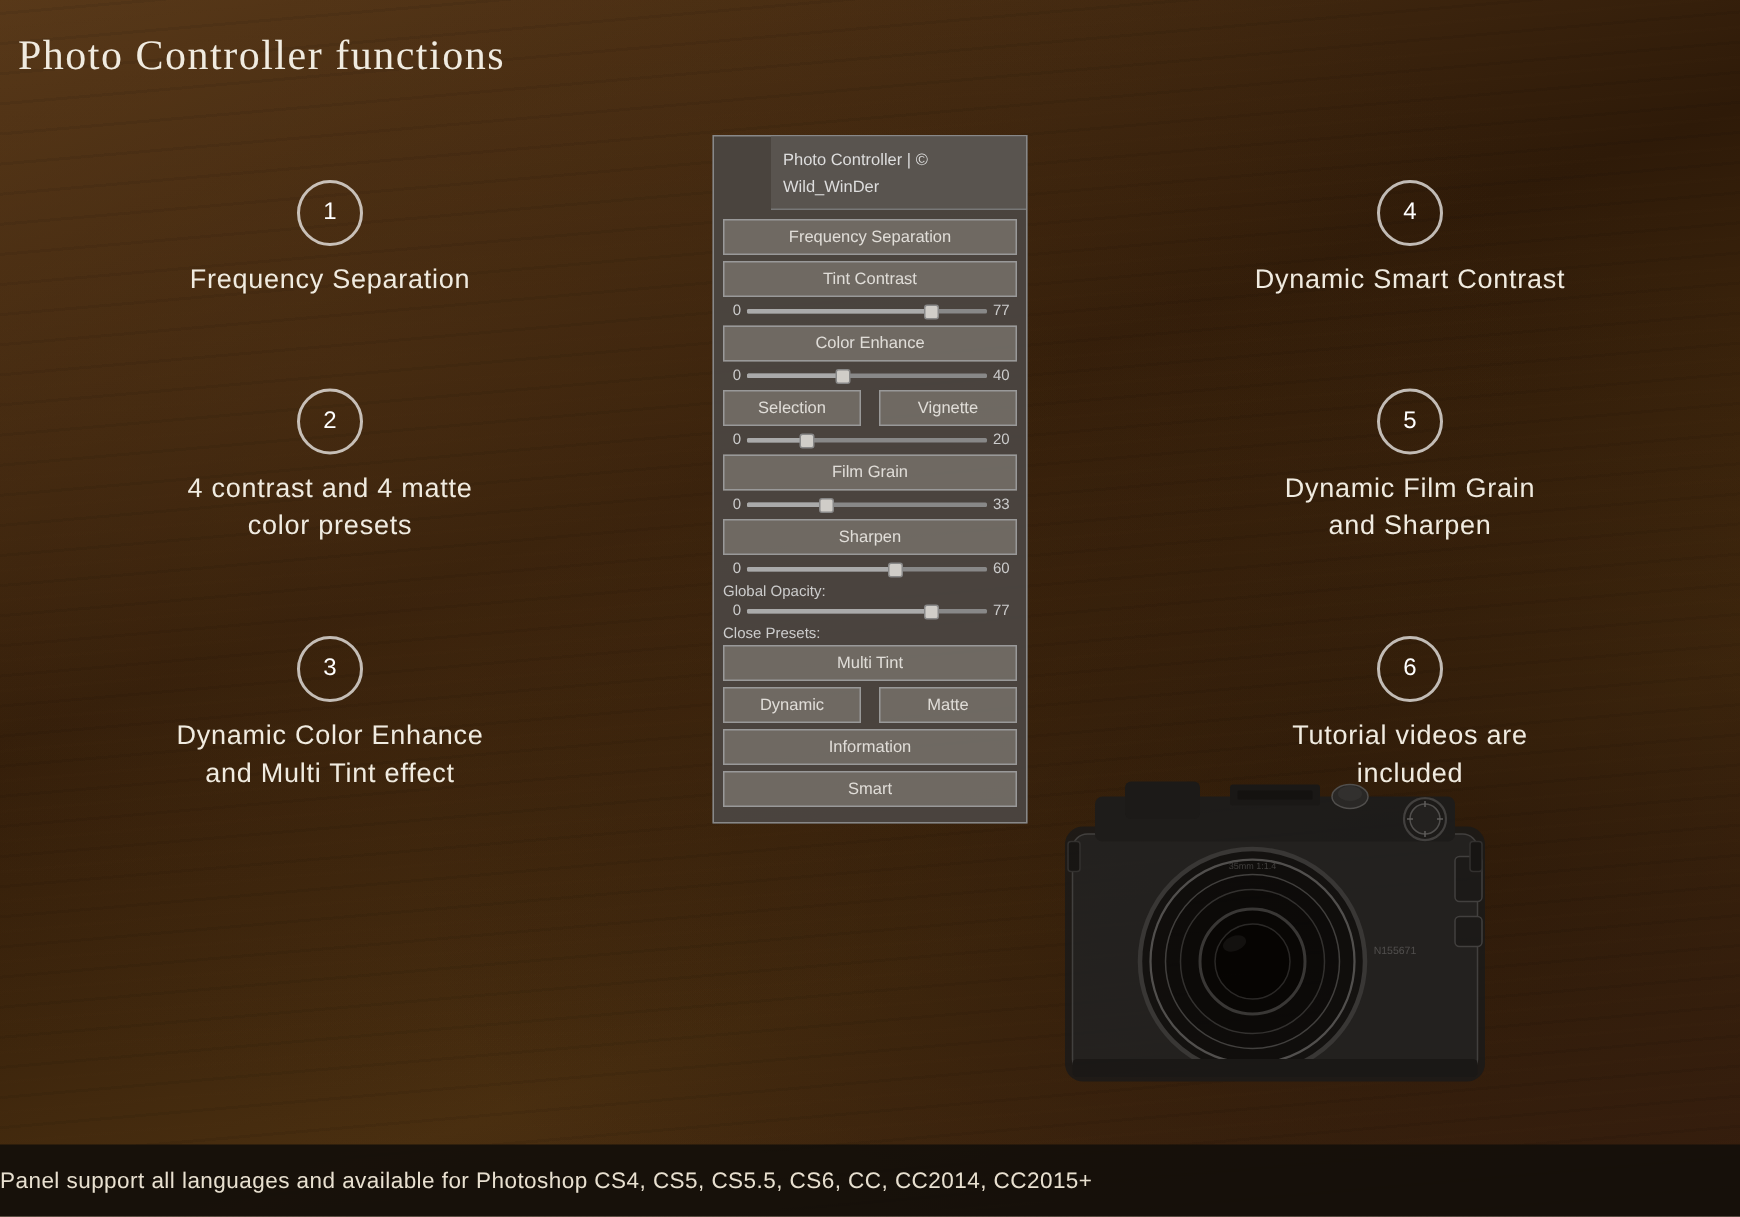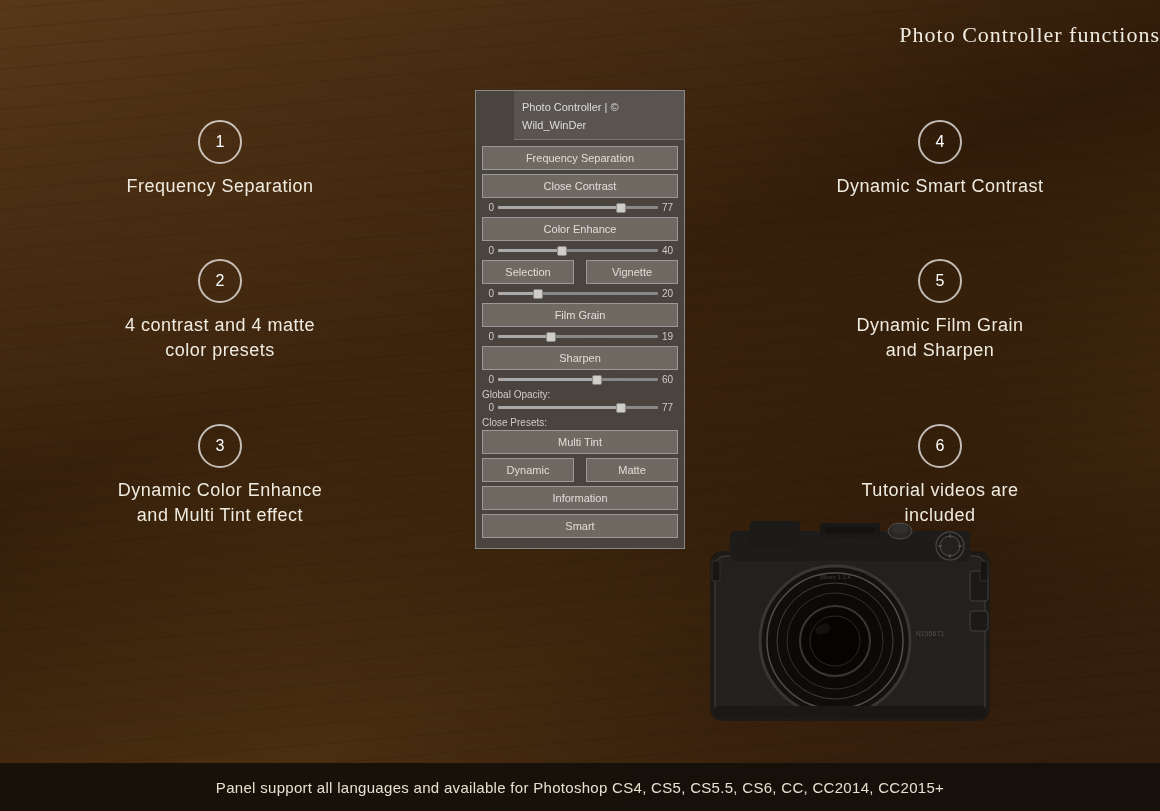--- a/index.html
+++ b/index.html
@@ -67,41 +67,40 @@
     
     .bottom-bar {
       position: absolute;
       bottom: 0;
       left: 0;
       right: 0;
       height: 48px;
       background: rgba(20,15,10,0.92);
       display: flex;
       align-items: center;
-      justify-content: center;
       z-index: 10;
     }
 
     .bottom-bar-text {
       color: #e8e0d0;
       font-family: Arial, sans-serif;
       font-size: 15px;
       font-weight: 400;
       letter-spacing: 0.3px;
     }
 
     
     .main-title {
       position: absolute;
       top: 22px;
       left: 0;
       right: 0;
-      text-align: right;
+      text-align: left;
       color: #f0ebe0;
-      font-size: 22px;
+      font-size: 28px;
       font-weight: 400;
       letter-spacing: 1px;
       font-family: Georgia, serif;
       z-index: 10;
       padding-left: 12px;
     }
 
     
     .left-features {
       position: absolute;
@@ -349,21 +348,21 @@
 
 <div class="panel-wrapper">
   <div class="panel">
     <div class="panel-title-bar">
       <span class="panel-title-text">Photo Controller | © Wild_WinDer</span>
     </div>
     <div class="panel-body">
 
       <button class="panel-btn">Frequency Separation</button>
 
-      <button class="panel-btn">Close Contrast</button>
+      <button class="panel-btn">Tint Contrast</button>
 
       <div class="slider-row">
         <span class="slider-label">0</span>
         <div class="slider-track">
           <div class="slider-fill" style="width:77%"></div>
           <div class="slider-thumb" style="left:77%"></div>
         </div>
         <span class="slider-value">77</span>
       </div>
 
@@ -393,21 +392,21 @@
       </div>
 
       <button class="panel-btn">Film Grain</button>
 
       <div class="slider-row">
         <span class="slider-label">0</span>
         <div class="slider-track">
           <div class="slider-fill" style="width:33%"></div>
           <div class="slider-thumb" style="left:33%"></div>
         </div>
-        <span class="slider-value">19</span>
+        <span class="slider-value">33</span>
       </div>
 
       <button class="panel-btn">Sharpen</button>
 
       <div class="slider-row">
         <span class="slider-label">0</span>
         <div class="slider-track">
           <div class="slider-fill" style="width:62%"></div>
           <div class="slider-thumb" style="left:62%"></div>
         </div>

